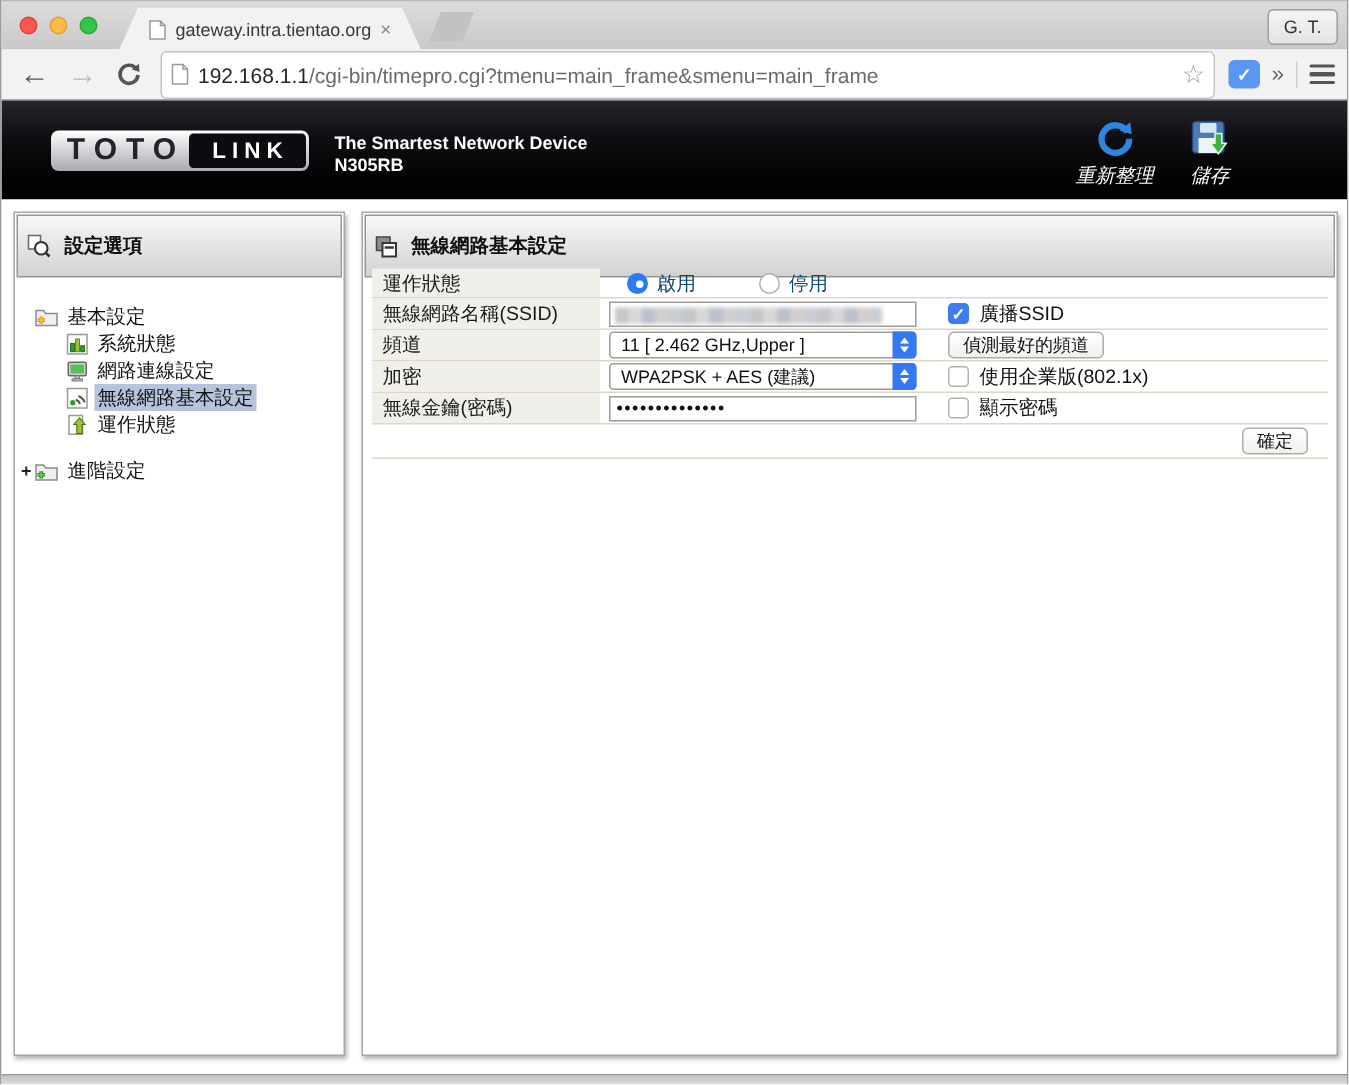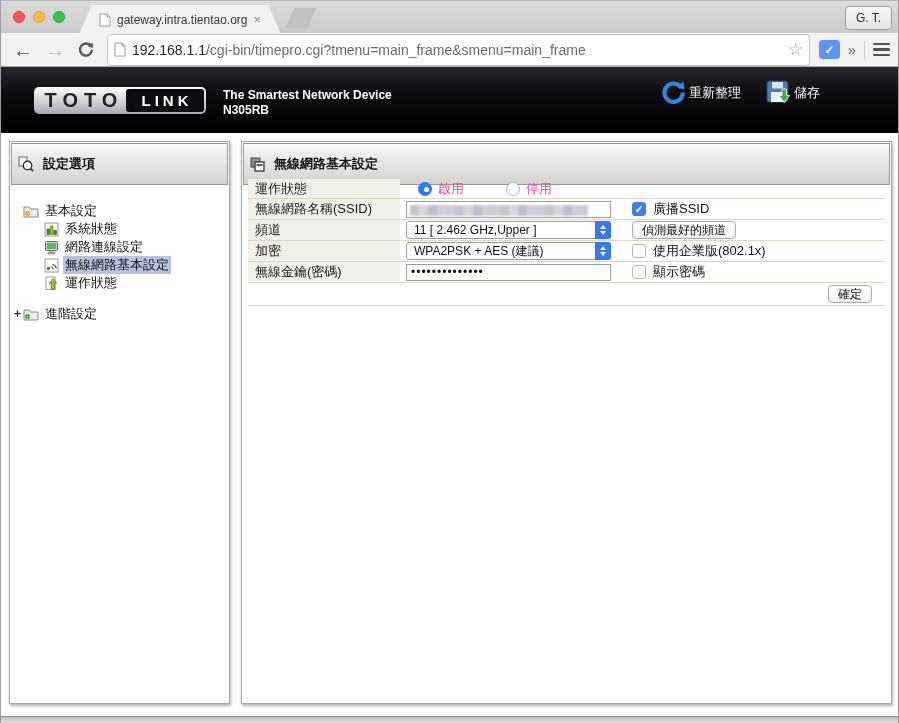--- a/index.html
+++ b/index.html
@@ -50,21 +50,21 @@
             background:linear-gradient(180deg,#26262c 0%,#101014 35%,#050507 70%,#000 100%); }
   .logo { position:absolute; left:33px; top:20px; width:172px; height:27px; border-radius:5px;
           background:linear-gradient(#ffffff,#a8a8b0); box-shadow:0 1px 2px rgba(0,0,0,.6);
           display:flex; align-items:stretch; overflow:hidden; padding:2px; }
   .logo-left { flex:1; display:flex; align-items:center; justify-content:center;
                font-weight:bold; font-size:20px; letter-spacing:6px; color:#23232b; padding-left:6px; }
   .logo-right { width:78px; background:#0c0c10; border-radius:3px; display:flex; align-items:center;
                 justify-content:center; font-weight:bold; font-size:15px; letter-spacing:4px; color:#fff; padding-left:4px; }
   .tagline { position:absolute; left:222px; top:21px; color:#fff; font-size:12px; font-weight:bold; line-height:15px; }
   .banner-actions { position:absolute; right:80px; top:12px; display:flex; gap:24px; }
-  .baction { display:flex; flex-direction:row; align-items:center; gap:2px; }
+  .baction { display:flex; flex-direction:column; align-items:center; gap:2px;font-style:italic; }
   .baction .blabel { color:#fff; font-size:13px; }
 
   
   .content { position:absolute; left:0; top:133px; width:899px; height:583px; background:#fff; }
   .panel { position:absolute; background:#fff; border:1px solid #a6a6a6; box-shadow:1px 2px 3px rgba(0,0,0,.3); }
   .panel-side { left:8px;  top:8px; width:221px; height:563px; }
   .panel-main { left:240px; top:8px; width:651px; height:563px; }
   .panel-hdr { margin:1px; height:42px; background:linear-gradient(#f7f7f7,#d2d2d2);
                border:1px solid #969696; display:flex; align-items:center; padding:0 6px; }
   .panel-hdr .ptitle { font-size:13px; font-weight:bold; color:#111; margin-left:9px; }
@@ -87,21 +87,21 @@
   .flabel { width:152px; align-self:stretch; background:#f1efe9; display:flex; align-items:center;
             padding-left:7px; font-size:13px; color:#1a1a1a; }
   .fvalue { flex:1; display:flex; align-items:center; padding-left:6px; position:relative; }
   .ctrlcol { width:226px; display:flex; align-items:center; }
   .sidecol { display:flex; align-items:center; }
 
   .radio { width:14px; height:14px; border-radius:50%; background:#fff; border:1px solid #b3b3b3; }
   .radio.on { background:#2d7bf3; border:1px solid #2d7bf3; position:relative; }
   .radio.on::after { content:""; position:absolute; left:4.5px; top:4.5px; width:5px; height:5px;
                      border-radius:50%; background:#fff; }
-  .rlabel { font-size:13px; color:#ec4899; margin-left:6px; }
+  .rlabel { font-size:13px; color:#0c4a6e; margin-left:6px; }
   .gap56 { width:42px; }
 
   .tinput { width:205px; height:17px; background:#fff; border:1px solid #9c9c9c; position:relative; }
   .redact { position:absolute; left:3px; top:3px; width:178px; height:11px;
             background:repeating-linear-gradient(90deg,#c6c6ca 0 9px,#d8d6d8 9px 18px,#bcc0cc 18px 27px,#d2ced0 27px 36px,#c9cdd6 36px 45px);
             filter:blur(1.3px); }
   .pwd { font-size:12px; letter-spacing:1px; color:#111; padding-left:4px; line-height:15px; }
 
   .select { width:205px; height:18px; background:#fff; border:1px solid #9c9c9c; border-radius:3px;
             display:flex; align-items:center; position:relative; }

